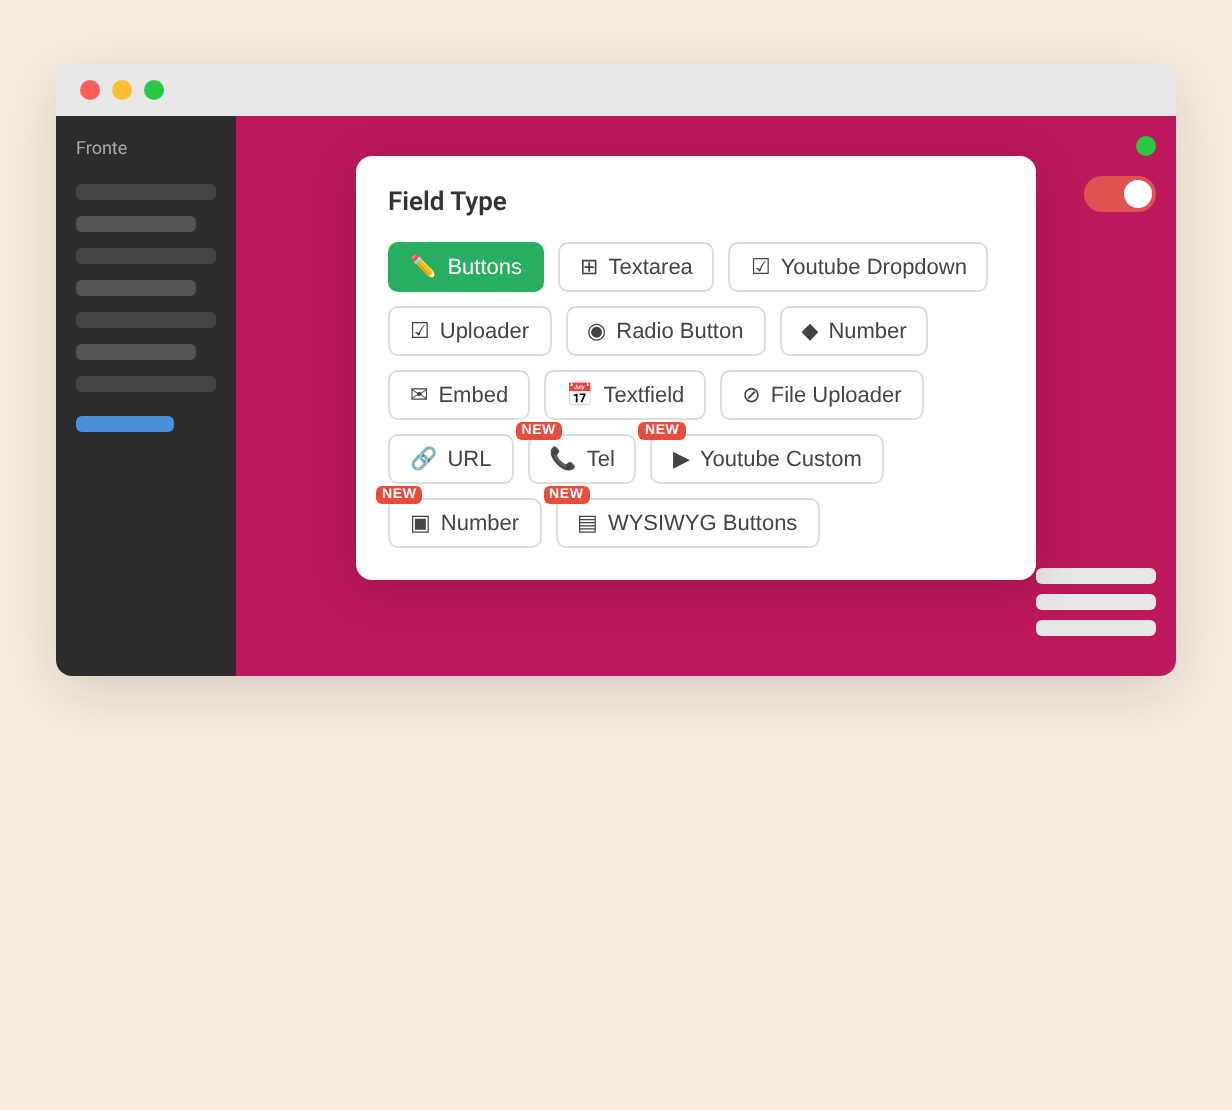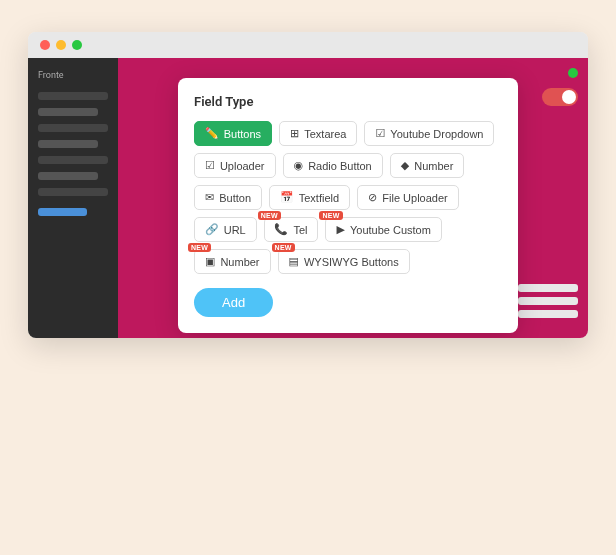--- a/index.html
+++ b/index.html
@@ -311,21 +311,21 @@
               <button class="field-btn">
                 <span class="icon">◉</span>
                 <span>Radio Button</span>
               </button>
               <button class="field-btn">
                 <span class="icon">◆</span>
                 <span>Number</span>
               </button>
               <button class="field-btn">
                 <span class="icon">✉</span>
-                <span>Button</span>
+                <span>Embed</span>
               </button>
               <button class="field-btn">
                 <span class="icon">📅</span>
                 <span>Textfield</span>
               </button>
               <button class="field-btn">
                 <span class="icon">⊘</span>
                 <span>File Uploader</span>
               </button>
               <button class="field-btn">
@@ -346,21 +346,18 @@
                 <span class="new-badge">NEW</span>
                 <span class="icon">▣</span>
                 <span>Number</span>
               </button>
               <button class="field-btn">
                 <span class="new-badge">NEW</span>
                 <span class="icon">▤</span>
                 <span>WYSIWYG Buttons</span>
               </button>
             </div>
-          <div>
-            <button class="add-btn">Add</button>
-          </div>
         </div>
 
       </div>
     </div>
   </div>
 </div>
 
 </body></html>

